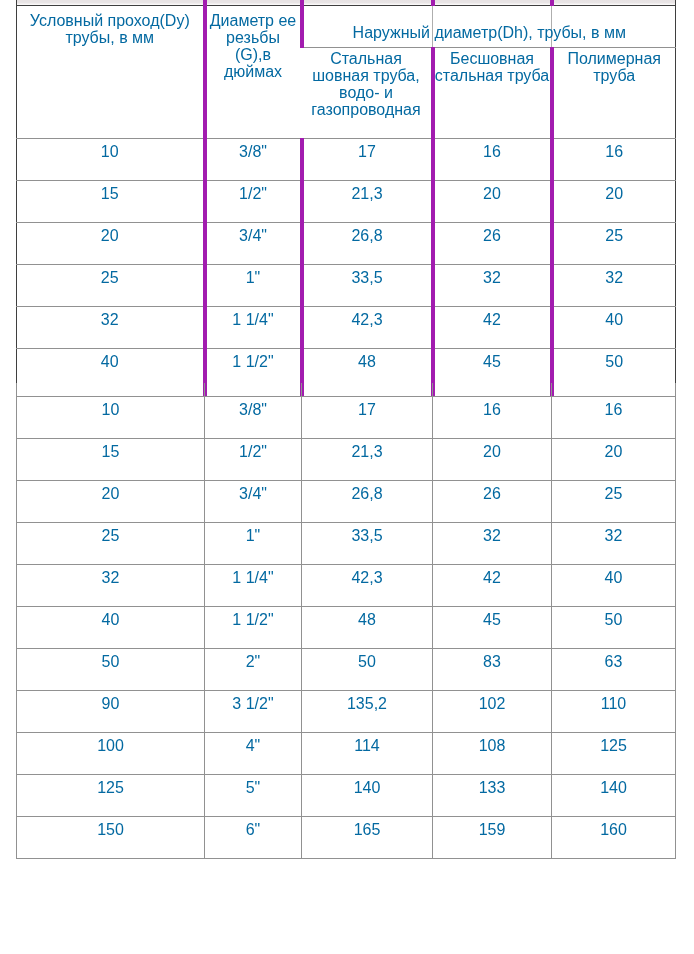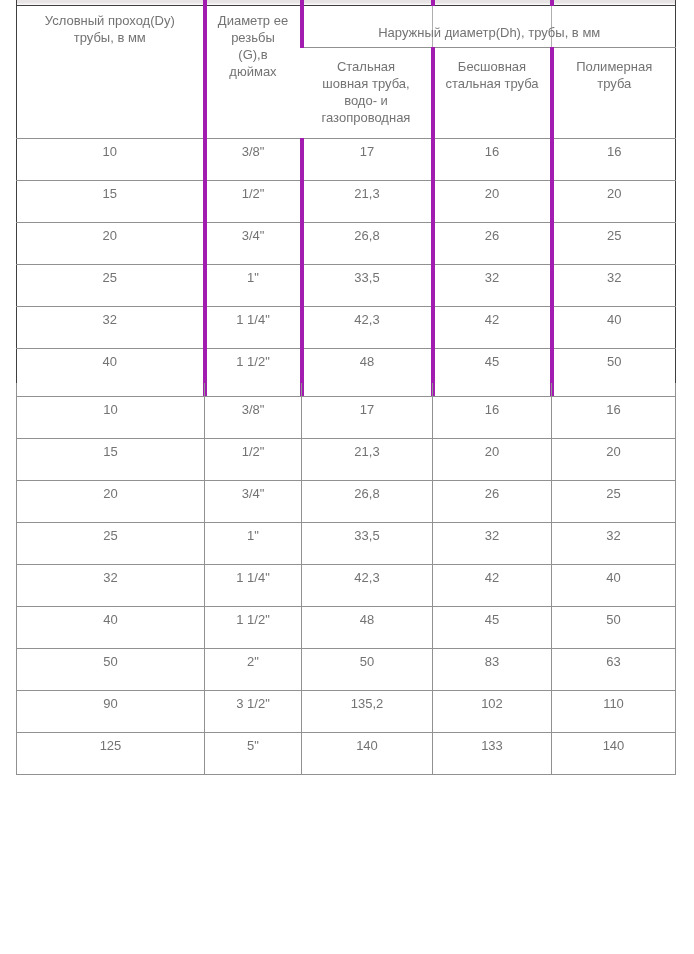--- a/index.html
+++ b/index.html
@@ -1,22 +1,22 @@
 <!DOCTYPE html>
 <html><head>
 <meta charset="utf-8">
 <title>Таблица размеров труб</title>
 <style>
   html,body{margin:0;padding:0;background:#ffffff;}
   body{width:694px;height:954px;overflow:hidden;
        font-family:"Liberation Sans",sans-serif;}
   .page{position:relative;width:694px;height:954px;background:#fff;}
 
-  table{border-collapse:collapse;position:absolute;font-size:13px;line-height:17px;
-        color:#737373;table-layout:fixed;}
+  table{border-collapse:collapse;position:absolute;font-size:16px;line-height:17px;
+        color:#0369a1;table-layout:fixed;}
   td{padding:0;margin:0;font-weight:normal;text-align:center;vertical-align:top;
      box-sizing:border-box;}
 
   
   #t1{left:16px;top:0;width:659px;
       border-left:1px solid #3f3f3f;border-right:1px solid #3f3f3f;}
   #t1 td{border-left:4px solid #a21caf;border-bottom:1px solid #919191;}
   #t1 td:first-child{border-left:none;}
   #t1 tr.clipped td{height:5px;border-bottom:1px solid #3f3f3f;
       background:linear-gradient(to bottom,#e7e2e3 0,#e9e5e6 55%,#f6f4f4 80%,#fdfcfc 100%);}
@@ -28,21 +28,21 @@
       border-top:1px solid #919191;}
   #t2 td{border-left:1px solid #919191;border-bottom:1px solid #919191;}
   #t2 td:first-child{border-left:none;}
 
   .c1{width:188px}.c2{width:97px}.c3{width:131px}.c4{width:119px}.c5{width:124px}
 
   .grule{position:absolute;top:6px;width:1px;height:41px;background:#aeaeae;z-index:0;}
   .jrule{position:absolute;top:383px;width:1px;height:13px;background:#919191;z-index:3;}
   .hgroup{height:42px;padding-top:18px;}
   .hcell{height:133px;padding-top:6px;}
-  .hcell2{height:91px;padding-top:10px;}
+  .hcell2{height:91px;padding-top:2px;}
   .dcell{height:42px;padding-top:4px;}
 </style>
 </head>
 <body>
 
 <div class="page">
 
   <div class="grule" style="left:432px"></div>
   <div class="grule" style="left:551px"></div>
 
@@ -183,22 +183,36 @@
           <td class="dcell">63</td>
         </tr>
         <tr>
           <td class="dcell">90</td>
           <td class="dcell">3 1/2"</td>
           <td class="dcell">135,2</td>
           <td class="dcell">102</td>
           <td class="dcell">110</td>
         </tr>
         <tr>
+          <td class="dcell">100</td>
+          <td class="dcell">4"</td>
+          <td class="dcell">114</td>
+          <td class="dcell">108</td>
+          <td class="dcell">125</td>
+        </tr>
+        <tr>
           <td class="dcell">125</td>
           <td class="dcell">5"</td>
           <td class="dcell">140</td>
           <td class="dcell">133</td>
           <td class="dcell">140</td>
         </tr>
+        <tr>
+          <td class="dcell">150</td>
+          <td class="dcell">6"</td>
+          <td class="dcell">165</td>
+          <td class="dcell">159</td>
+          <td class="dcell">160</td>
+        </tr>
       </tbody>
   </table>
 
 </div>
 
 </body></html>

